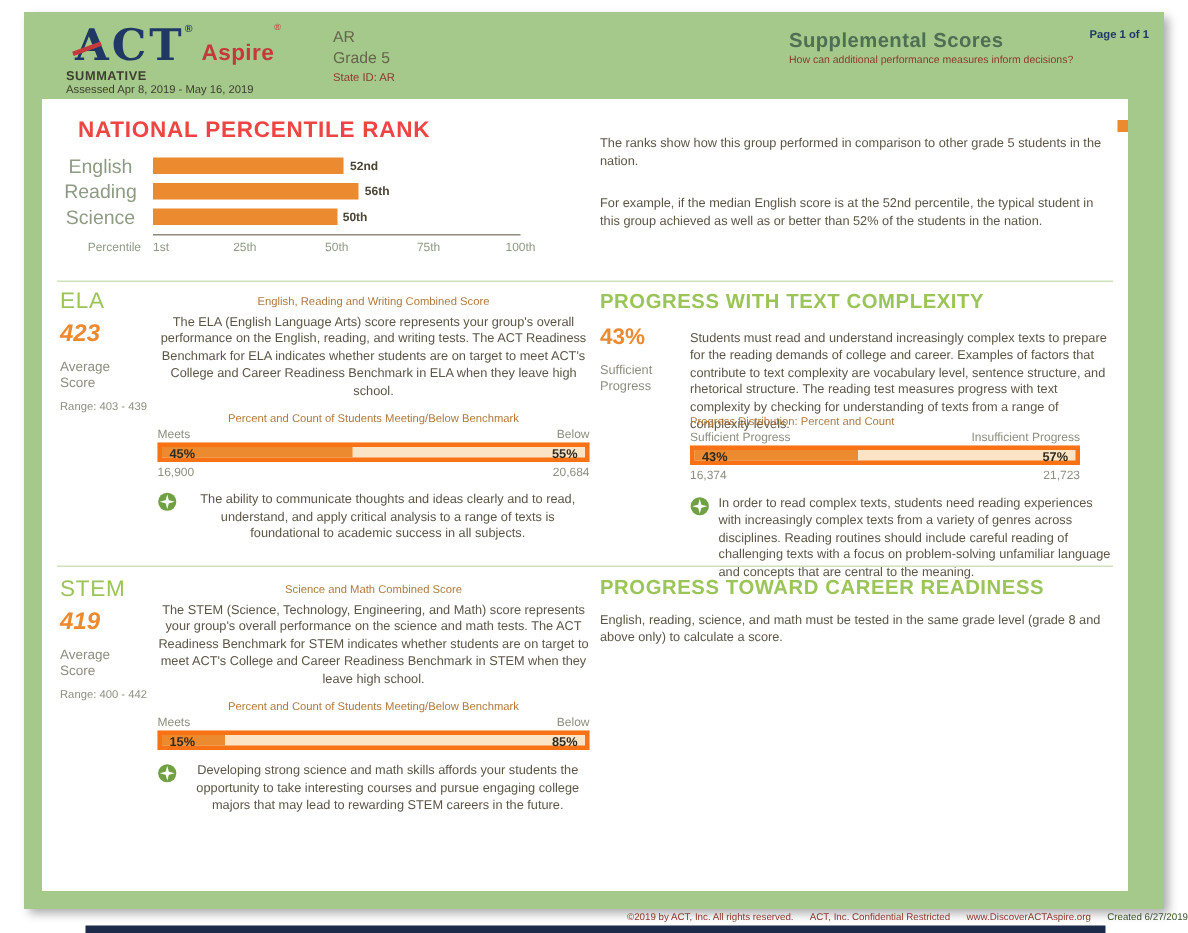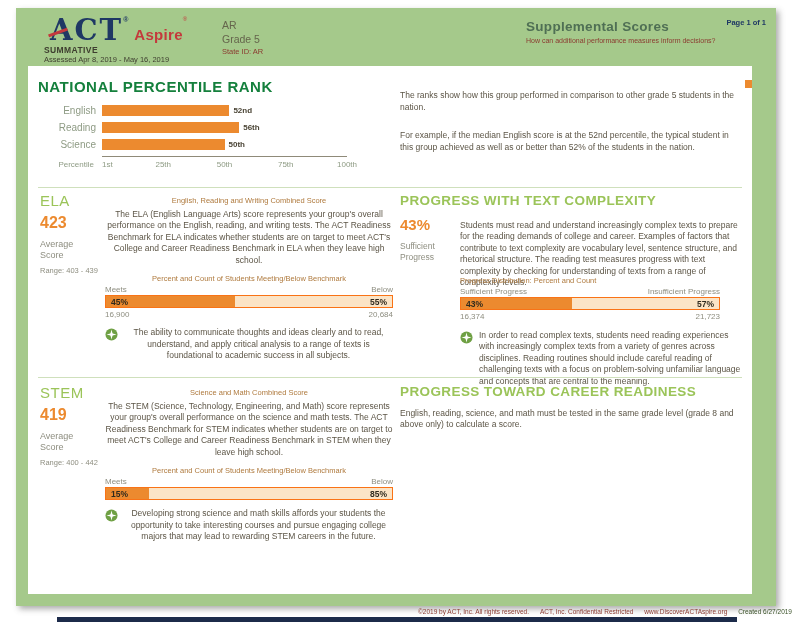--- a/index.html
+++ b/index.html
@@ -32,25 +32,25 @@
   .assessed { position:absolute; left:28px; top:47px; font-size:7.5px; color:#3E3E2F; }
   .center-head { position:absolute; left:206px; top:12px; color:#65654C; font-size:10.5px; line-height:1.1; }
   .center-head .row2 { margin-top:2px; }
   .state-id { font-size:7.5px; color:#8B3A30; margin-top:3px; }
   .right-head { position:absolute; left:510px; top:11px; }
   .report-title { color:#4F6F54; font-weight:bold; font-size:13.5px; letter-spacing:.3px; }
   .report-sub { color:#8B3A30; font-size:7px; margin-top:3px; }
   .page-indicator { position:absolute; right:10px; top:10px; color:#1F3864; font-size:7.5px; font-weight:bold; }
 
   
-  .npr-title { position:absolute; left:10px; top:12px; color:#15803d; font-size:15px;
+  .npr-title { position:absolute; left:24px; top:12px; color:#ef4444; font-size:15px;
     font-weight:bold; letter-spacing:.5px; }
   .npr-chart { position:absolute; left:10px; top:36px; }
   .npr-row { display:flex; align-items:center; height:17px; }
-  .npr-label { width:58px; text-align:right; font-size:10px; color:#8E9B84; padding-right:6px; }
+  .npr-label { width:58px; text-align:center; font-size:13px; color:#8E9B84; padding-right:6px; }
   .npr-barwrap { width:245px; display:flex; align-items:center; }
   .npr-bar { height:11px; background:#EC8A2F; }
   .npr-val { font-size:8px; font-weight:bold; color:#4A4435; margin-left:4px; white-space:nowrap; }
   .npr-axis { margin-left:64px; width:245px; border-top:1px solid #8F8A79; position:relative;
     height:14px; margin-top:3px; }
   .npr-tick { position:absolute; top:3px; font-size:8px; color:#8E9B84; transform:translateX(-50%); white-space:nowrap; }
   .npr-tick.first { transform:none; }
   .npr-axislbl { position:absolute; left:-62px; top:3px; width:54px; text-align:right;
     font-size:8px; color:#8E9B84; }
   .npr-desc { position:absolute; left:372px; top:8px; width:338px; font-size:8.5px;
@@ -58,32 +58,32 @@
   .npr-desc p { margin:16px 0 10px 0; }
 
   .divider { position:absolute; left:10px; width:704px; border-top:1px solid #CFE0BC; }
   #div1 { top:121px; } #div2 { top:311px; }
 
   
   .score-col { position:absolute; width:62px; }
   #ela-col { left:12px; top:126px; }
   #stem-col { left:12px; top:318px; }
   .score-head { font-size:15px; font-weight:normal; color:#9BC459; letter-spacing:.5px; }
-  .score-val { font-size:16px; font-weight:bold; color:#EC8A2F; margin-top:5px; }
+  .score-val { font-size:16px; font-weight:bold; color:#EC8A2F; margin-top:5px;font-style:italic; }
   .score-lbl { font-size:9px; color:#8E8E80; margin-top:7px; line-height:1.25; width:45px; }
   .score-range { font-size:7.5px; color:#8E8E80; margin-top:4px; white-space:nowrap; }
 
   .sec-body { position:absolute;text-align:center; }
   #ela-body { left:77px; top:130px; width:288px; }
   #stem-body { left:77px; top:322px; width:288px; }
   .combined { font-size:7.5px; color:#AF7A3E; }
   .body-text { font-size:8.5px; color:#5C5546; line-height:1.35; margin-top:4px; }
   .bench-lbl { font-size:7.5px; color:#AF7A3E; margin-top:8px; }
   .bar-labels { display:flex; justify-content:space-between; font-size:8px; color:#8E8E80; margin-top:2px; }
-  .hbar { display:flex; height:13px; border:1px solid #f97316; box-sizing:border-box; margin-top:1px; background:#FBE4C6; }
+  .hbar { display:flex; height:13px; border:3px solid #f97316; box-sizing:border-box; margin-top:1px; background:#FBE4C6; }
   .hbar-meets { background:#EC8A2F; display:flex; align-items:center; padding-left:5px;
     font-size:8.5px; font-weight:bold; color:#2F2A1E; box-sizing:border-box; }
   .hbar-below { flex:1; display:flex; align-items:center; justify-content:flex-end;
     padding-right:5px; font-size:8.5px; font-weight:bold; color:#2F2A1E; }
   .bar-counts { display:flex; justify-content:space-between; font-size:8px; color:#8E8E80; margin-top:2px; }
   .note { display:flex; margin-top:8px; }
   .note-icon { flex:0 0 13px; width:13px; height:13px; margin-top:1px; margin-right:6px; }
   .note-text { font-size:8.5px; color:#5C5546; line-height:1.35; }
 
   

